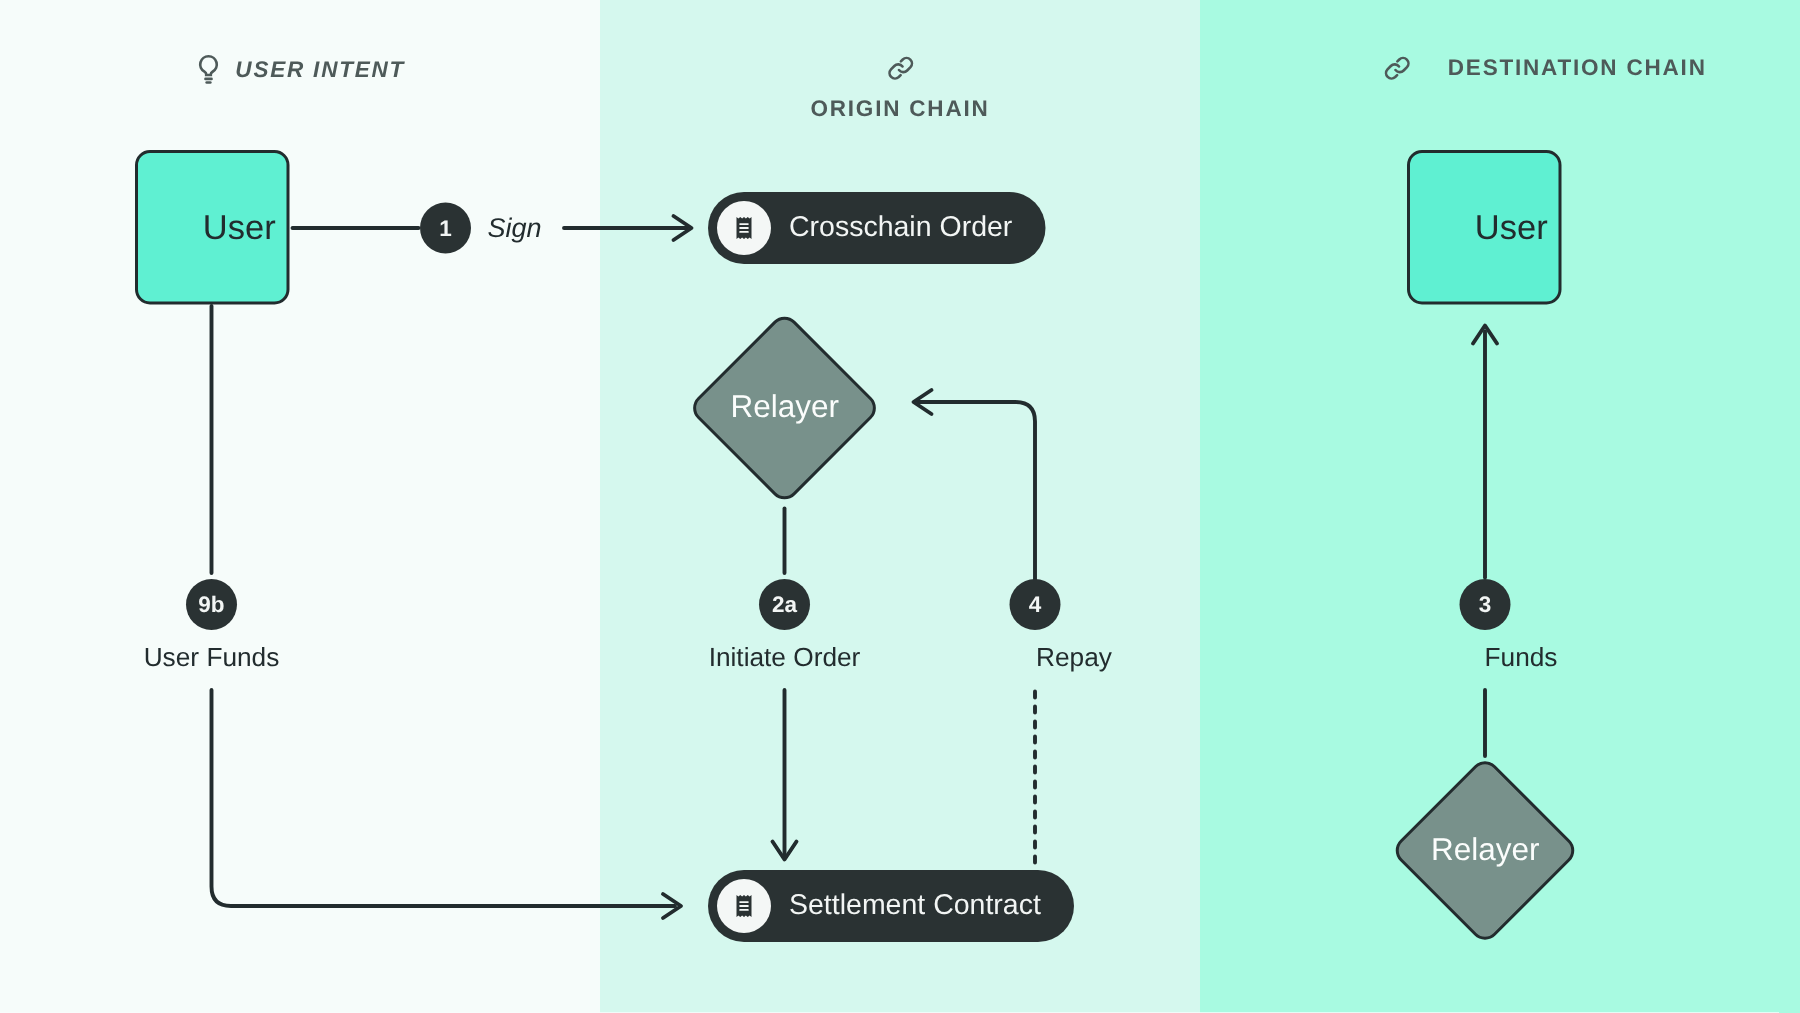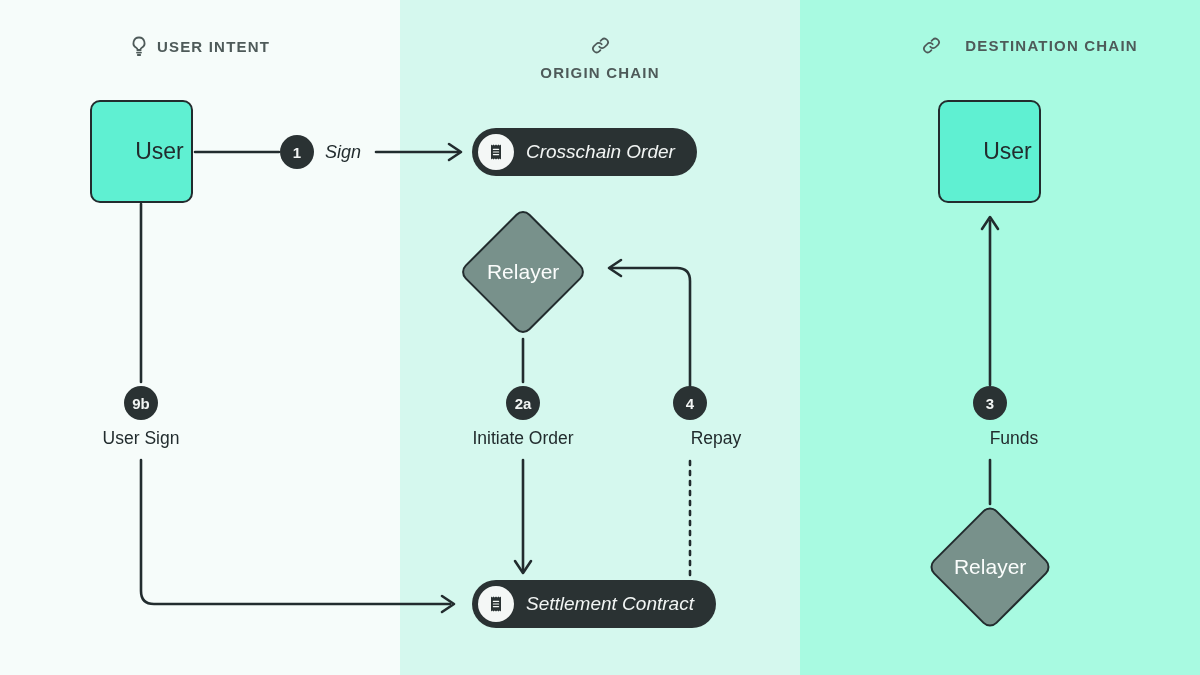--- a/index.html
+++ b/index.html
@@ -31,21 +31,21 @@
   .user-right { left:938px; top:100px; }
 
   .diamond { position:absolute; background:var(--diamond_sage,#78918B);
              border:2.6px solid var(--ink,#222C2E); border-radius:10px;
              transform:rotate(45deg); display:flex; align-items:center; justify-content:center; }
   .diamond .diamond-label { transform:rotate(-45deg); color:#FBFDFC; font-size:21px; }
   .relayer-origin { width:92px; height:92px; left:477px; top:226px; }
   .relayer-dest   { width:90px; height:90px; left:945px; top:522px; }
 
   .pill { position:absolute; height:48px; background:var(--pill_bg,#2A3233); border-radius:24px;
-          display:flex; align-items:center; gap:12px; padding:0 22px 0 6px;font-style:italic; }
+          display:flex; align-items:center; gap:12px; padding:0 22px 0 6px; }
   .pill .icon-circle { width:36px; height:36px; background:#F4F7F6; border-radius:50%;
           display:flex; align-items:center; justify-content:center; flex:0 0 auto; }
   .pill .pill-label { color:#F2F5F4; font-size:19px; white-space:nowrap; }
   .pill-crosschain { left:472px; top:128px; }
   .pill-settlement { left:472px; top:580px; }
 
   .badge { position:absolute; width:34px; height:34px; border-radius:50%;
            background:var(--pill_bg,#2A3233); color:#F2F5F4; display:flex; align-items:center;
            justify-content:center; font-size:15px; font-weight:700; }
   .step-label { position:absolute; transform:translateX(-50%); color:var(--ink,#222C2E);
@@ -87,21 +87,21 @@
     <path class="connector" d="M621 260 L609 268 L621 276"></path>
 
     <path class="connector dashed" d="M690 461 V579"></path>
 
     <path class="connector" d="M990 504 V460"></path>
 
     <path class="connector" d="M990 385 V221"></path>
     <path class="connector" d="M982 229 L990 217 L998 229"></path>
   </svg>
 
-  <div class="col-header" style="left:0;">
+  <div class="col-header" style="left:0;font-style:italic;">
     <svg width="18" height="20" viewBox="0 0 18 20" fill="none" stroke="#4E5A59" stroke-width="1.8" stroke-linecap="round">
       <path d="M9 1.5a5.5 5.5 0 0 1 2.7 10.3c-.7.4-1.2 1.1-1.2 1.9v.3H7.5v-.3c0-.8-.5-1.5-1.2-1.9A5.5 5.5 0 0 1 9 1.5z"></path>
       <path d="M7 16.6h4"></path>
         <path d="M7.8 19h2.4"></path>
     </svg>
     <span class="hdr-label">USER INTENT</span>
   </div>
 
   <div class="col-header" style="left:400px;flex-direction:column;">
     <svg width="19" height="19" viewBox="0 0 24 24" fill="none" stroke="#4E5A59" stroke-width="2.2" stroke-linecap="round">
@@ -154,21 +154,21 @@
     </span>
     <span class="pill-label">Settlement Contract</span>
   </div>
 
   <div class="sign-row">
     <span class="badge-inline">1</span>
     <span class="sign-text">Sign</span>
   </div>
 
   <div class="badge" style="left:124px; top:386px;">9b</div>
-  <div class="step-label" style="left:141px; top:428px;">User Sign</div>
+  <div class="step-label" style="left:141px; top:428px;">User Funds</div>
 
   <div class="badge" style="left:506px; top:386px;">2a</div>
   <div class="step-label" style="left:523px; top:428px;">Initiate Order</div>
 
   <div class="badge" style="left:673px; top:386px;">4</div>
   <div class="step-label" style="left:716px; top:428px;">Repay</div>
 
   <div class="badge" style="left:973px; top:386px;">3</div>
   <div class="step-label" style="left:990px; top:428px;margin-left:24px;">Funds</div>
 

